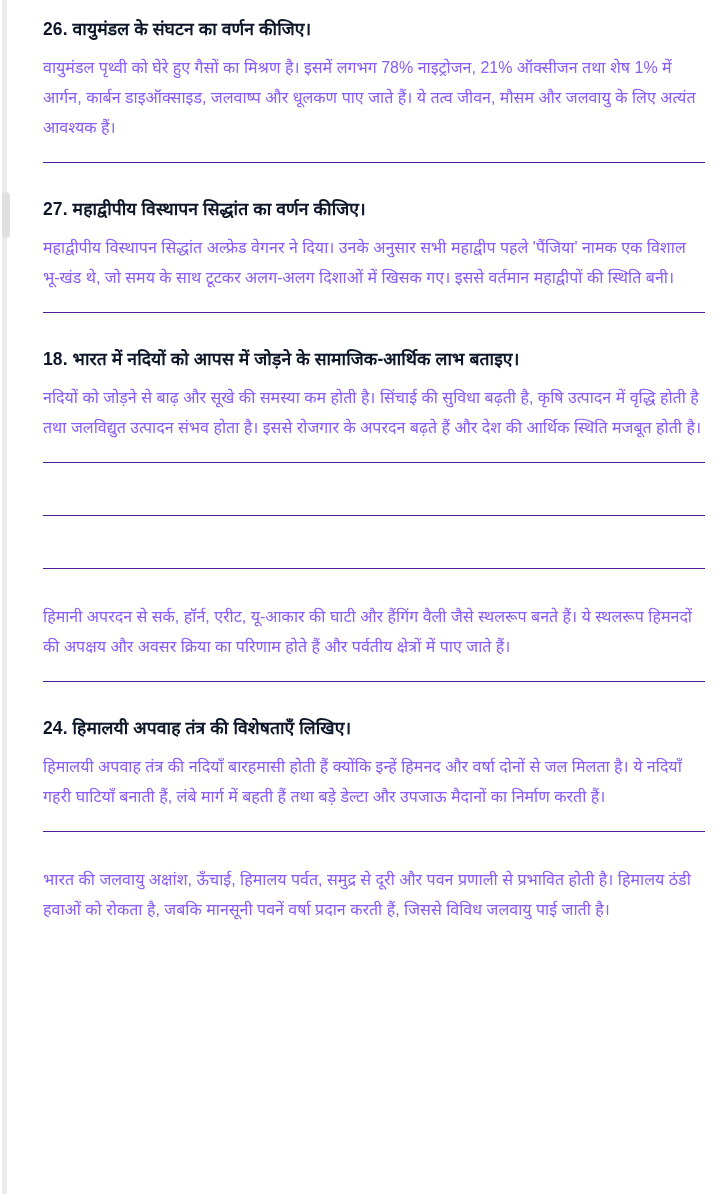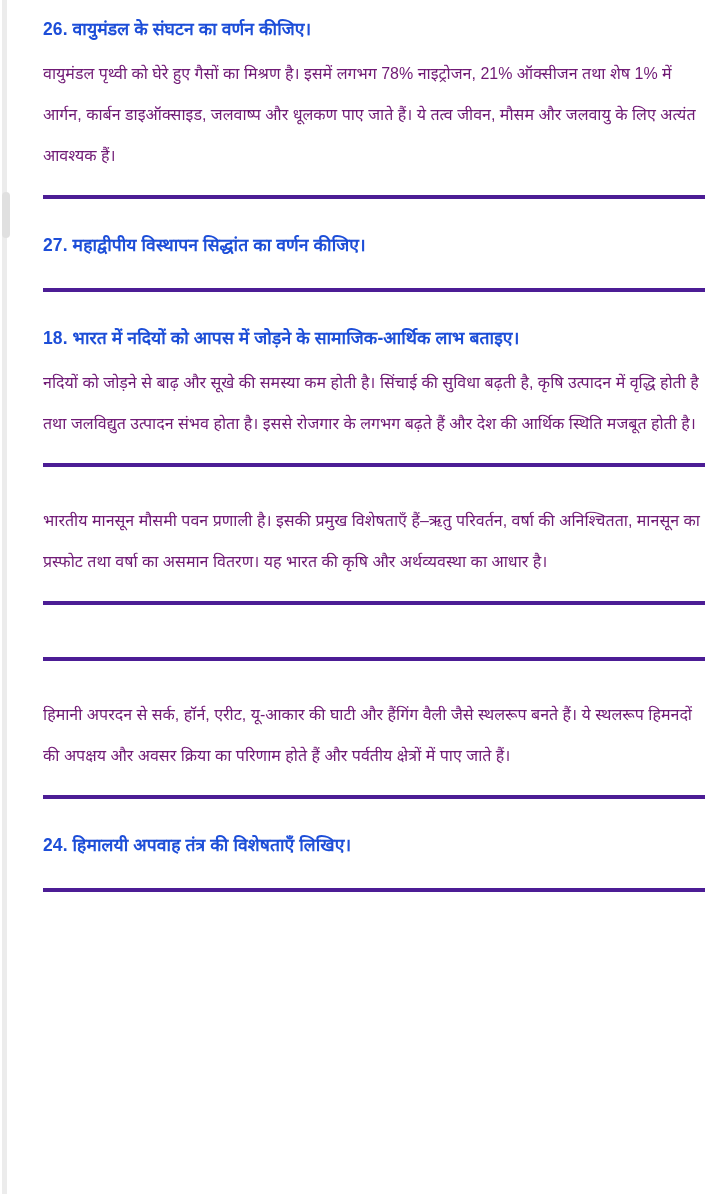--- a/index.html
+++ b/index.html
@@ -42,70 +42,72 @@
     box-sizing: border-box;
   }
   section.qa {
     margin: 0 14px 0 43px;
     padding: 33px 0 19px 0;
   }
   section.qa:first-child {
     padding-top: 16px;
   }
   section.qa + section.qa {
-    border-top: 4px solid #4c1d95;
+    border-top: 1px solid #4c1d95;
   }
   section.qa h2 {
     margin: 0 0 11px 0;
     font-size: 17.5px;
     line-height: 26px;
     font-weight: 700;
-    color: #1d4ed8;
+    color: #0f172a;
     letter-spacing: 0.1px;
   }
   section.qa p {
     margin: 0;
     font-size: 16px;
-    line-height: 41px;
+    line-height: 30px;
     font-weight: 400;
-    color: #701a75;
+    color: #8b5cf6;
   }
 </style>
 </head>
 <body>
 
 <div class="scroll-track" style="background: rgb(236, 236, 236);">
   <div class="scroll-thumb" style="background: rgb(224, 224, 224);"></div>
 </div>
 
 <main class="content">
   <section class="qa">
     <h2>26. वायुमंडल के संघटन का वर्णन कीजिए।</h2>
     <p>वायुमंडल पृथ्वी को घेरे हुए गैसों का मिश्रण है। इसमें लगभग 78% नाइट्रोजन, 21% ऑक्सीजन तथा शेष 1% में आर्गन, कार्बन डाइऑक्साइड, जलवाष्प और धूलकण पाए जाते हैं। ये तत्व जीवन, मौसम और जलवायु के लिए अत्यंत आवश्यक हैं।</p>
   </section>
 
   <section class="qa">
     <h2>27. महाद्वीपीय विस्थापन सिद्धांत का वर्णन कीजिए।</h2>
+    <p>महाद्वीपीय विस्थापन सिद्धांत अल्फ्रेड वेगनर ने दिया। उनके अनुसार सभी महाद्वीप पहले 'पैंजिया' नामक एक विशाल भू-खंड थे, जो समय के साथ टूटकर अलग-अलग दिशाओं में खिसक गए। इससे वर्तमान महाद्वीपों की स्थिति बनी।</p>
   </section>
 
   <section class="qa">
     <h2>18. भारत में नदियों को आपस में जोड़ने के सामाजिक-आर्थिक लाभ बताइए।</h2>
-    <p>नदियों को जोड़ने से बाढ़ और सूखे की समस्या कम होती है। सिंचाई की सुविधा बढ़ती है, कृषि उत्पादन में वृद्धि होती है तथा जलविद्युत उत्पादन संभव होता है। इससे रोजगार के लगभग बढ़ते हैं और देश की आर्थिक स्थिति मजबूत होती है।</p>
+    <p>नदियों को जोड़ने से बाढ़ और सूखे की समस्या कम होती है। सिंचाई की सुविधा बढ़ती है, कृषि उत्पादन में वृद्धि होती है तथा जलविद्युत उत्पादन संभव होता है। इससे रोजगार के अपरदन बढ़ते हैं और देश की आर्थिक स्थिति मजबूत होती है।</p>
   </section>
 
   <section class="qa">
-    <p>भारतीय मानसून मौसमी पवन प्रणाली है। इसकी प्रमुख विशेषताएँ हैं–ऋतु परिवर्तन, वर्षा की अनिश्चितता, मानसून का प्रस्फोट तथा वर्षा का असमान वितरण। यह भारत की कृषि और अर्थव्यवस्था का आधार है।</p>
   </section>
 
   <section class="qa">
   </section>
 
   <section class="qa">
     <p>हिमानी अपरदन से सर्क, हॉर्न, एरीट, यू-आकार की घाटी और हैंगिंग वैली जैसे स्थलरूप बनते हैं। ये स्थलरूप हिमनदों की अपक्षय और अवसर क्रिया का परिणाम होते हैं और पर्वतीय क्षेत्रों में पाए जाते हैं।</p>
   </section>
 
   <section class="qa">
     <h2>24. हिमालयी अपवाह तंत्र की विशेषताएँ लिखिए।</h2>
+    <p>हिमालयी अपवाह तंत्र की नदियाँ बारहमासी होती हैं क्योंकि इन्हें हिमनद और वर्षा दोनों से जल मिलता है। ये नदियाँ गहरी घाटियाँ बनाती हैं, लंबे मार्ग में बहती हैं तथा बड़े डेल्टा और उपजाऊ मैदानों का निर्माण करती हैं।</p>
   </section>
 
   <section class="qa">
+    <p>भारत की जलवायु अक्षांश, ऊँचाई, हिमालय पर्वत, समुद्र से दूरी और पवन प्रणाली से प्रभावित होती है। हिमालय ठंडी हवाओं को रोकता है, जबकि मानसूनी पवनें वर्षा प्रदान करती हैं, जिससे विविध जलवायु पाई जाती है।</p>
   </section>
 </main>
 
 </body></html>

